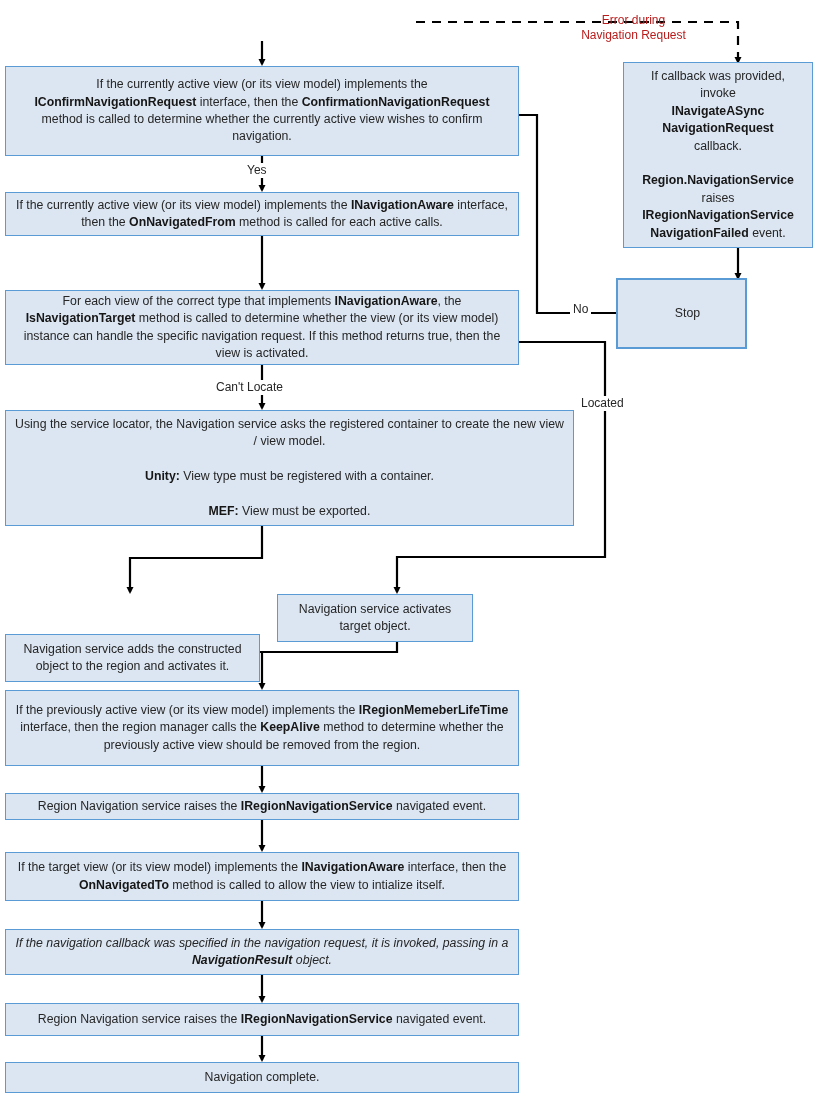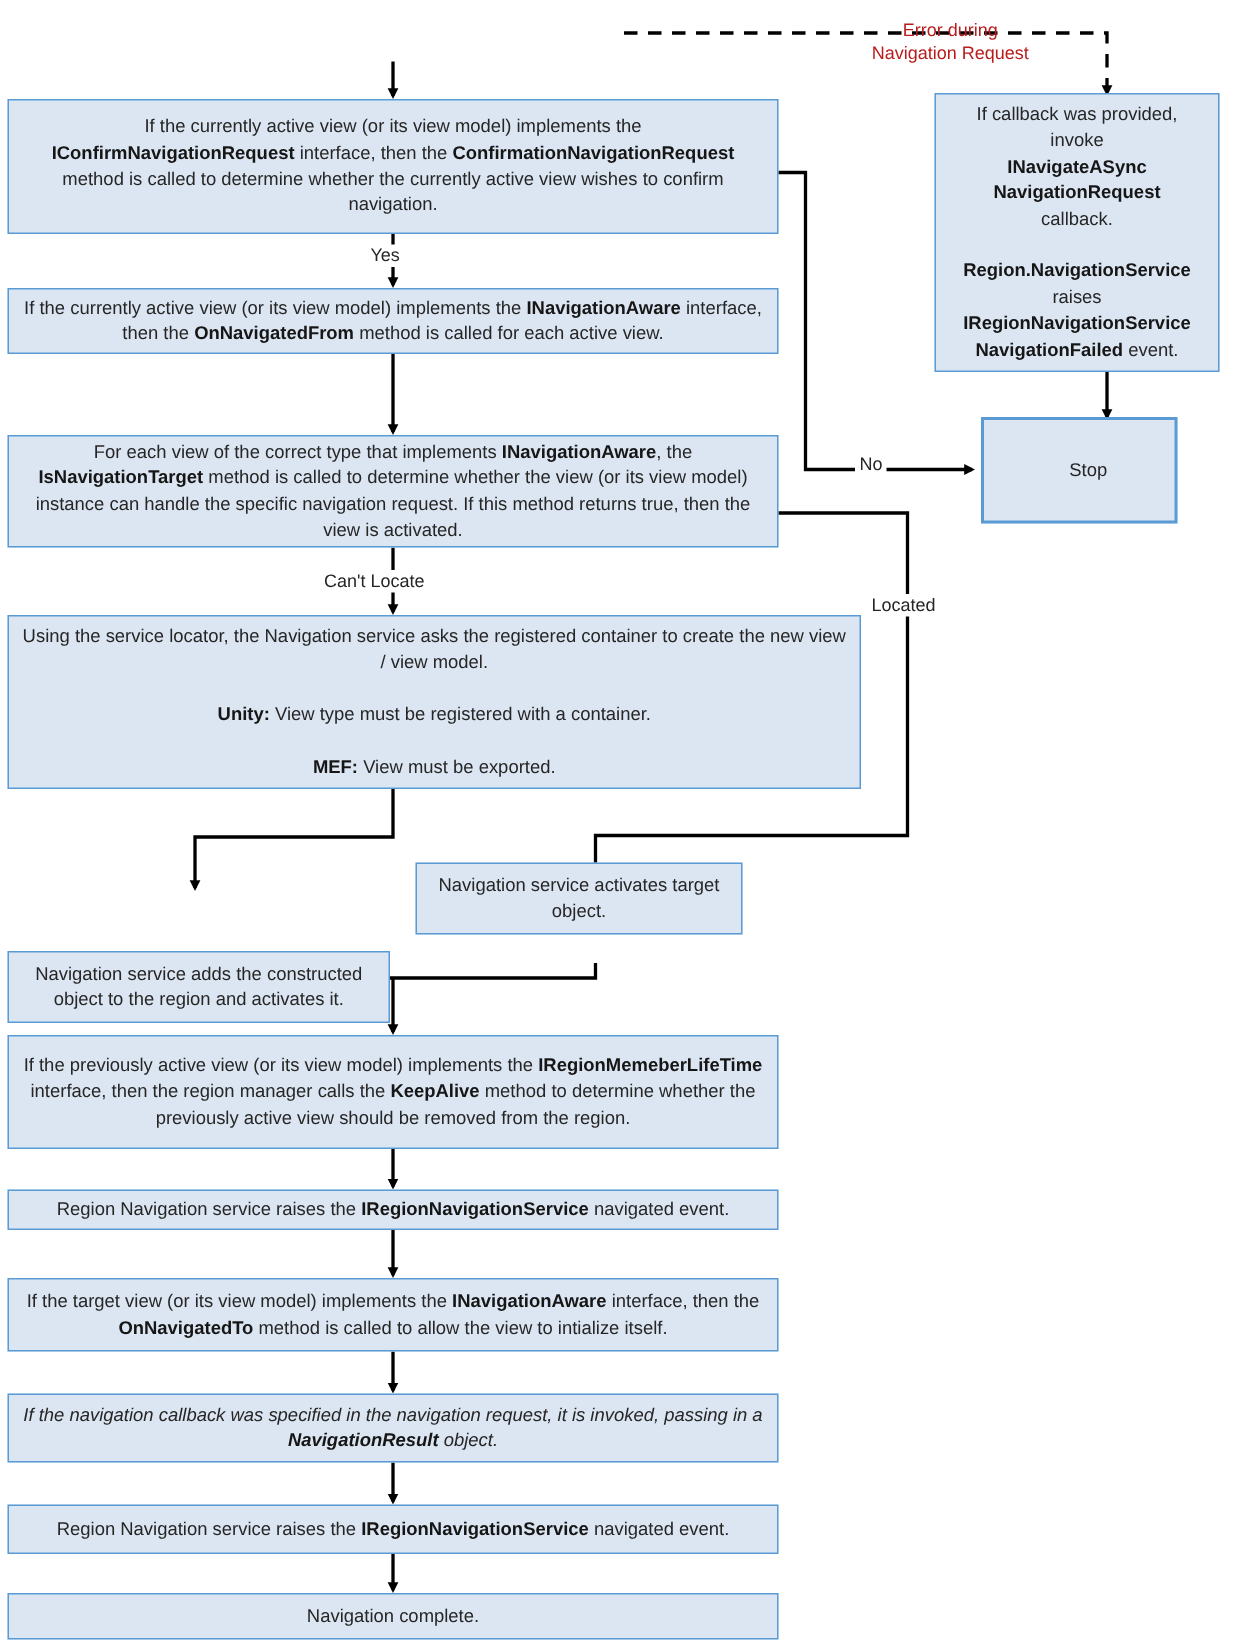--- a/index.html
+++ b/index.html
@@ -123,40 +123,40 @@
     <div class="txt">
       <span>If callback was provided, invoke</span><br>
       <b>INavigateASync NavigationRequest</b><br>
       <span>callback.</span><br><br>
       <b>Region.NavigationService</b><br>
       <span>raises</span><br>
       <b>IRegionNavigationService NavigationFailed</b><span> event.</span>
     </div>
   </div>
 
-  <div class="node stop" style="left:654px; top:278px; width:131px; height:71px;padding-left:20px;">
+  <div class="node stop" style="left:616px; top:278px; width:131px; height:71px;padding-left:20px;">
     <div class="txt"><span>Stop</span></div>
   </div>
 
   <div class="node" style="left:5px; top:66px; width:514px; height:90px;">
     <div class="txt">
       <span>If the currently active view (or its view model) implements the </span><b>IConfirmNavigationRequest</b><span> interface, then the </span><b>ConfirmationNavigationRequest</b><span> method is called to determine whether the currently active view wishes to confirm navigation.</span>
     </div>
   </div>
 
   <div class="edge-label" style="left:244px; top:163px;">
     <span>Yes</span>
   </div>
   <div class="edge-label" style="left:570px; top:302px;">
     <span>No</span>
   </div>
 
   <div class="node" style="left:5px; top:192px; width:514px; height:44px;">
     <div class="txt">
-      <span>If the currently active view (or its view model) implements the </span><b>INavigationAware</b><span> interface, then the </span><b>OnNavigatedFrom</b><span> method is called for each active view.</span>
+      <span>If the currently active view (or its view model) implements the </span><b>INavigationAware</b><span> interface, then the </span><b>OnNavigatedFrom</b><span> method is called for each active calls.</span>
     </div>
   </div>
 
   <div class="node" style="left:5px; top:290px; width:514px; height:75px;align-items:center;">
     <div class="txt">
       <span>For each view of the correct type that implements </span><b>INavigationAware</b><span>, the </span><b>IsNavigationTarget</b><span> method is called to determine whether the view (or its view model) instance can handle the specific navigation request. If this method returns true, then the view is activated.</span>
     </div>
   </div>
 
   <div class="edge-label" style="left:213px; top:380px;">
@@ -171,21 +171,21 @@
       <span>Using the service locator, the Navigation service asks the registered container to create the new view / view model.</span><br><br>
       <b>Unity:</b><span>  View type must be registered with a container.</span><br><br>
       <b>MEF:</b><span> View must be exported.</span>
     </div>
   </div>
 
   <div class="node" style="left:5px; top:594px; width:255px; height:48px;margin-top:40px;">
     <div class="txt"><span>Navigation service adds the constructed object to the region and activates it.</span></div>
   </div>
 
-  <div class="node" style="left:277px; top:575px; width:218px; height:48px;">
+  <div class="node" style="left:277px; top:594px; width:196px; height:48px;">
     <div class="txt"><span>Navigation service activates target object.</span></div>
   </div>
 
   <div class="node" style="left:5px; top:690px; width:514px; height:76px;">
     <div class="txt">
       <span>If the previously active view (or its view model) implements the </span><b>IRegionMemeberLifeTime</b><span> interface, then the region manager calls the </span><b>KeepAlive</b><span> method to determine whether the previously active view should be removed from the region.</span>
     </div>
   </div>
 
   <div class="node" style="left:5px; top:793px; width:514px; height:27px;">

